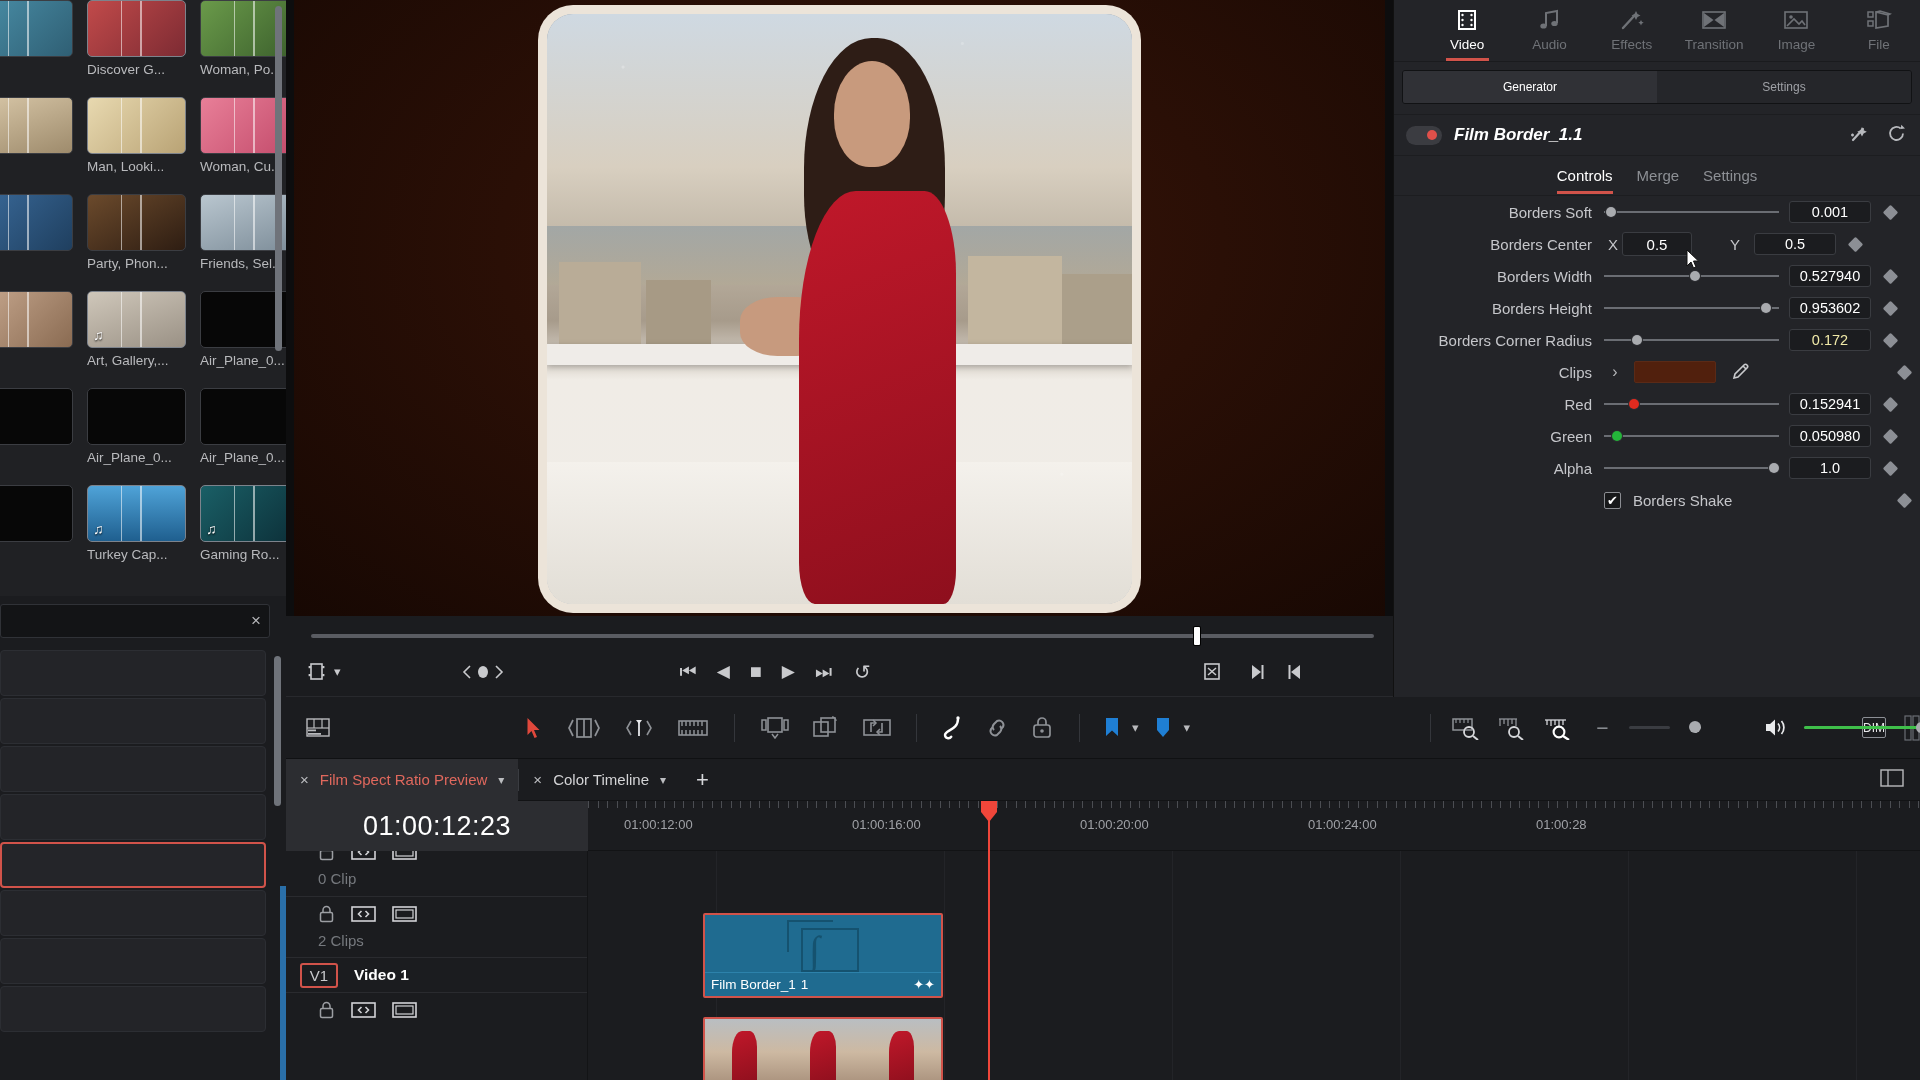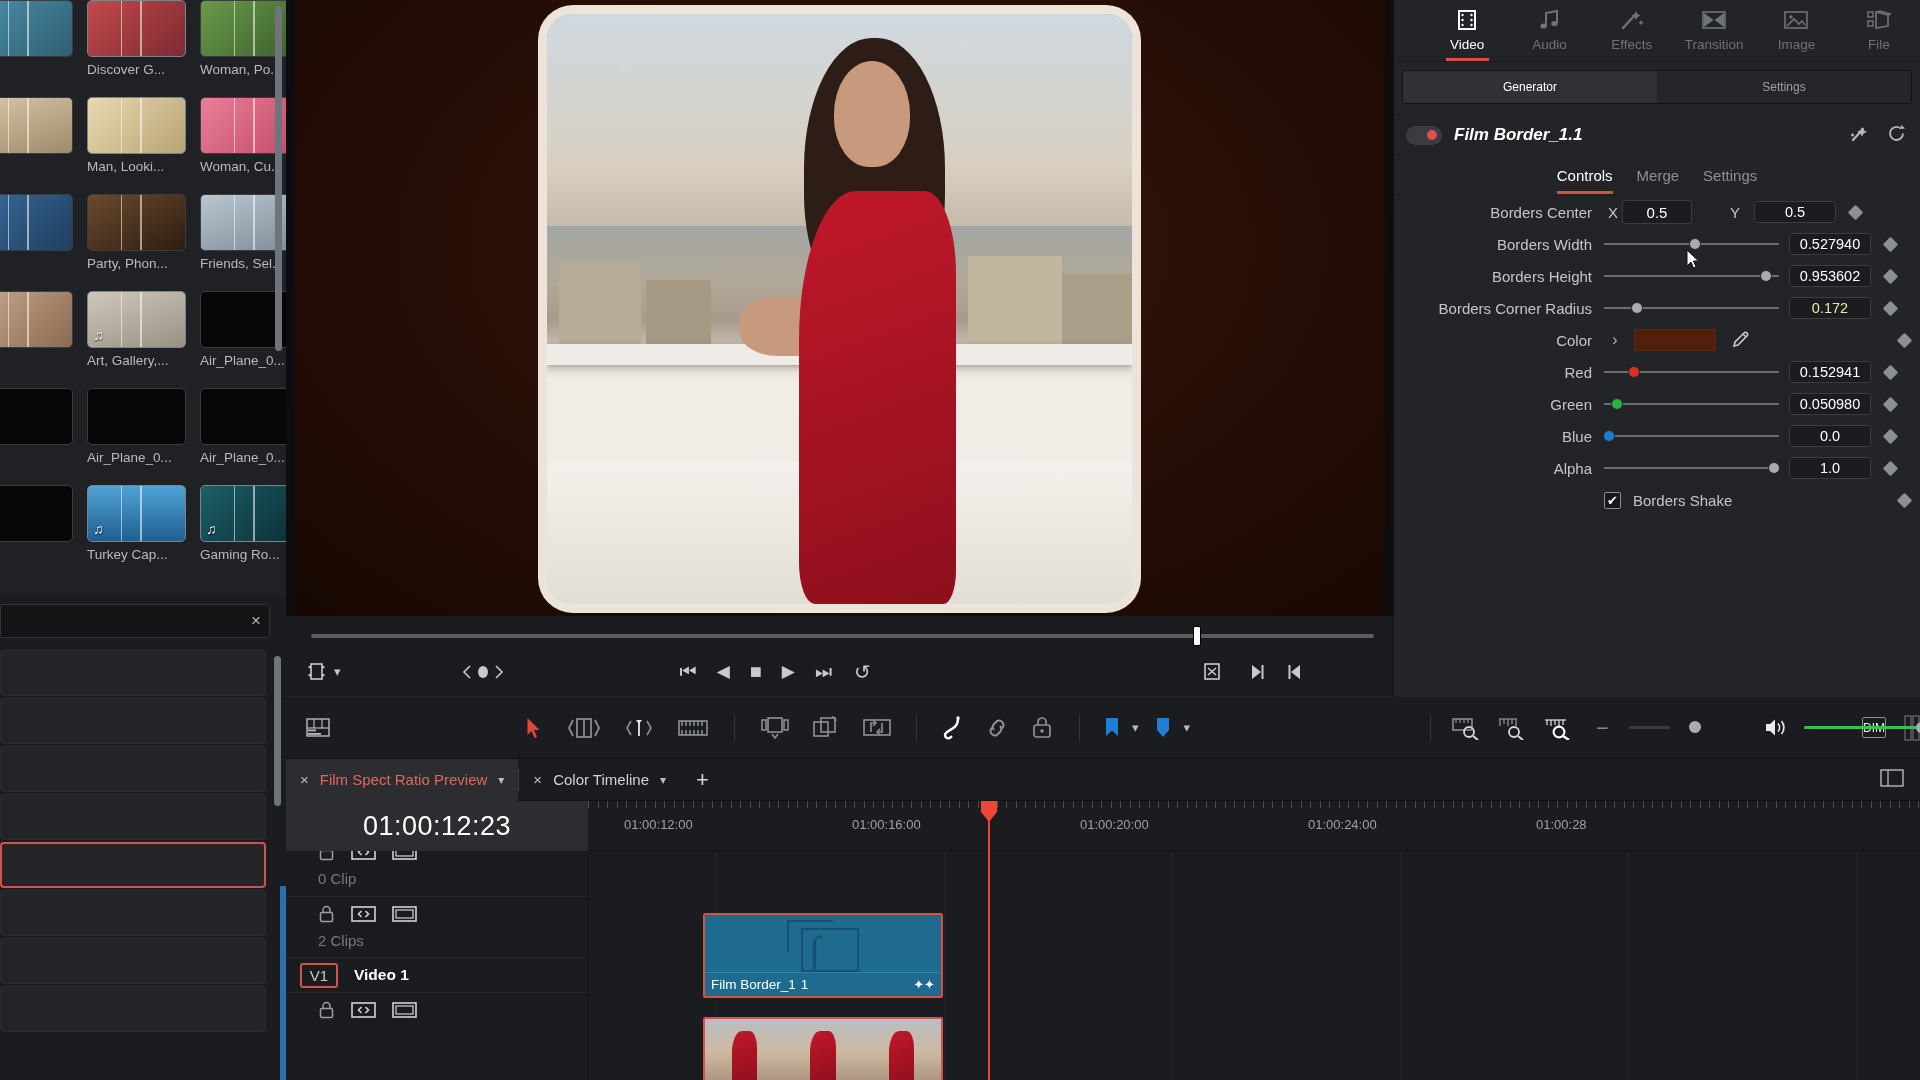--- a/index.html
+++ b/index.html
@@ -667,20 +667,29 @@
         </span>
       </div>
     </div>
     <div id="sub-tabs">
         <div class="sub-tab active">Controls</div>
         <div class="sub-tab">Merge</div>
         <div class="sub-tab">Settings</div>
       </div>
     <div id="params">
         <div class="prow">
+          <div class="plabel">Borders Soft</div>
+          <div class="slider">
+            <div class="track"></div>
+            <div class="knob" style="left: 1.65px;"></div>
+          </div>
+          <div class="numbox wide">0.001</div>
+          <div class="diamond"></div>
+        </div>
+        <div class="prow">
           <div class="plabel">Borders Center</div>
           <div class="xy-label">X</div>
           <div class="xybox">0.5</div>
           <div class="xy-label" style="margin-left: 34px;">Y</div>
           <div class="numbox wide">0.5</div>
           <div class="diamond"></div>
         </div>
         <div class="prow">
           <div class="plabel">Borders Width</div>
           <div class="slider">
@@ -702,21 +711,21 @@
         <div class="prow">
           <div class="plabel">Borders Corner Radius</div>
           <div class="slider">
             <div class="track"></div>
             <div class="knob" style="left: 28.05px;"></div>
           </div>
           <div class="numbox wide yellow">0.172</div>
           <div class="diamond"></div>
         </div>
         <div class="prow">
-          <div class="plabel">Color</div>
+          <div class="plabel">Clips</div>
           <div style="width: 22px; text-align: center; color: rgb(181, 182, 185); font-size: 16px;">›</div>
           <div id="swatch" style="background: rgb(81, 32, 13); margin-left: 8px;"></div>
           <div style="margin-left: 16px; color: rgb(201, 202, 205);"><svg width="18" height="18" viewBox="0 0 18 18">
               <path d="M2 16 L6 15 L15 6 a2 2 0 0 0 -3 -3 L3 12 Z" fill="none" stroke="#c9cacd" stroke-width="1.6"></path>
               <line x1="11" y1="4" x2="14" y2="7" stroke="#c9cacd" stroke-width="1.6"></line>
             </svg></div>
           <div style="margin-left: auto;"></div>
           <div class="diamond"></div>
         </div>
         <div class="prow">
@@ -728,29 +737,20 @@
           <div class="numbox wide">0.152941</div>
           <div class="diamond"></div>
         </div>
         <div class="prow">
           <div class="plabel">Green</div>
           <div class="slider">
             <div class="track"></div>
             <div class="knob" style="left: 8.25px; background: rgb(36, 181, 58);"></div>
           </div>
           <div class="numbox wide">0.050980</div>
-          <div class="diamond"></div>
-        </div>
-        <div class="prow">
-          <div class="plabel">Blue</div>
-          <div class="slider">
-            <div class="track"></div>
-            <div class="knob" style="left: 0px; background: rgb(26, 127, 212);"></div>
-          </div>
-          <div class="numbox wide">0.0</div>
           <div class="diamond"></div>
         </div>
         <div class="prow">
           <div class="plabel">Alpha</div>
           <div class="slider">
             <div class="track"></div>
             <div class="knob" style="left: 165px;"></div>
           </div>
           <div class="numbox wide">1.0</div>
           <div class="diamond"></div>

